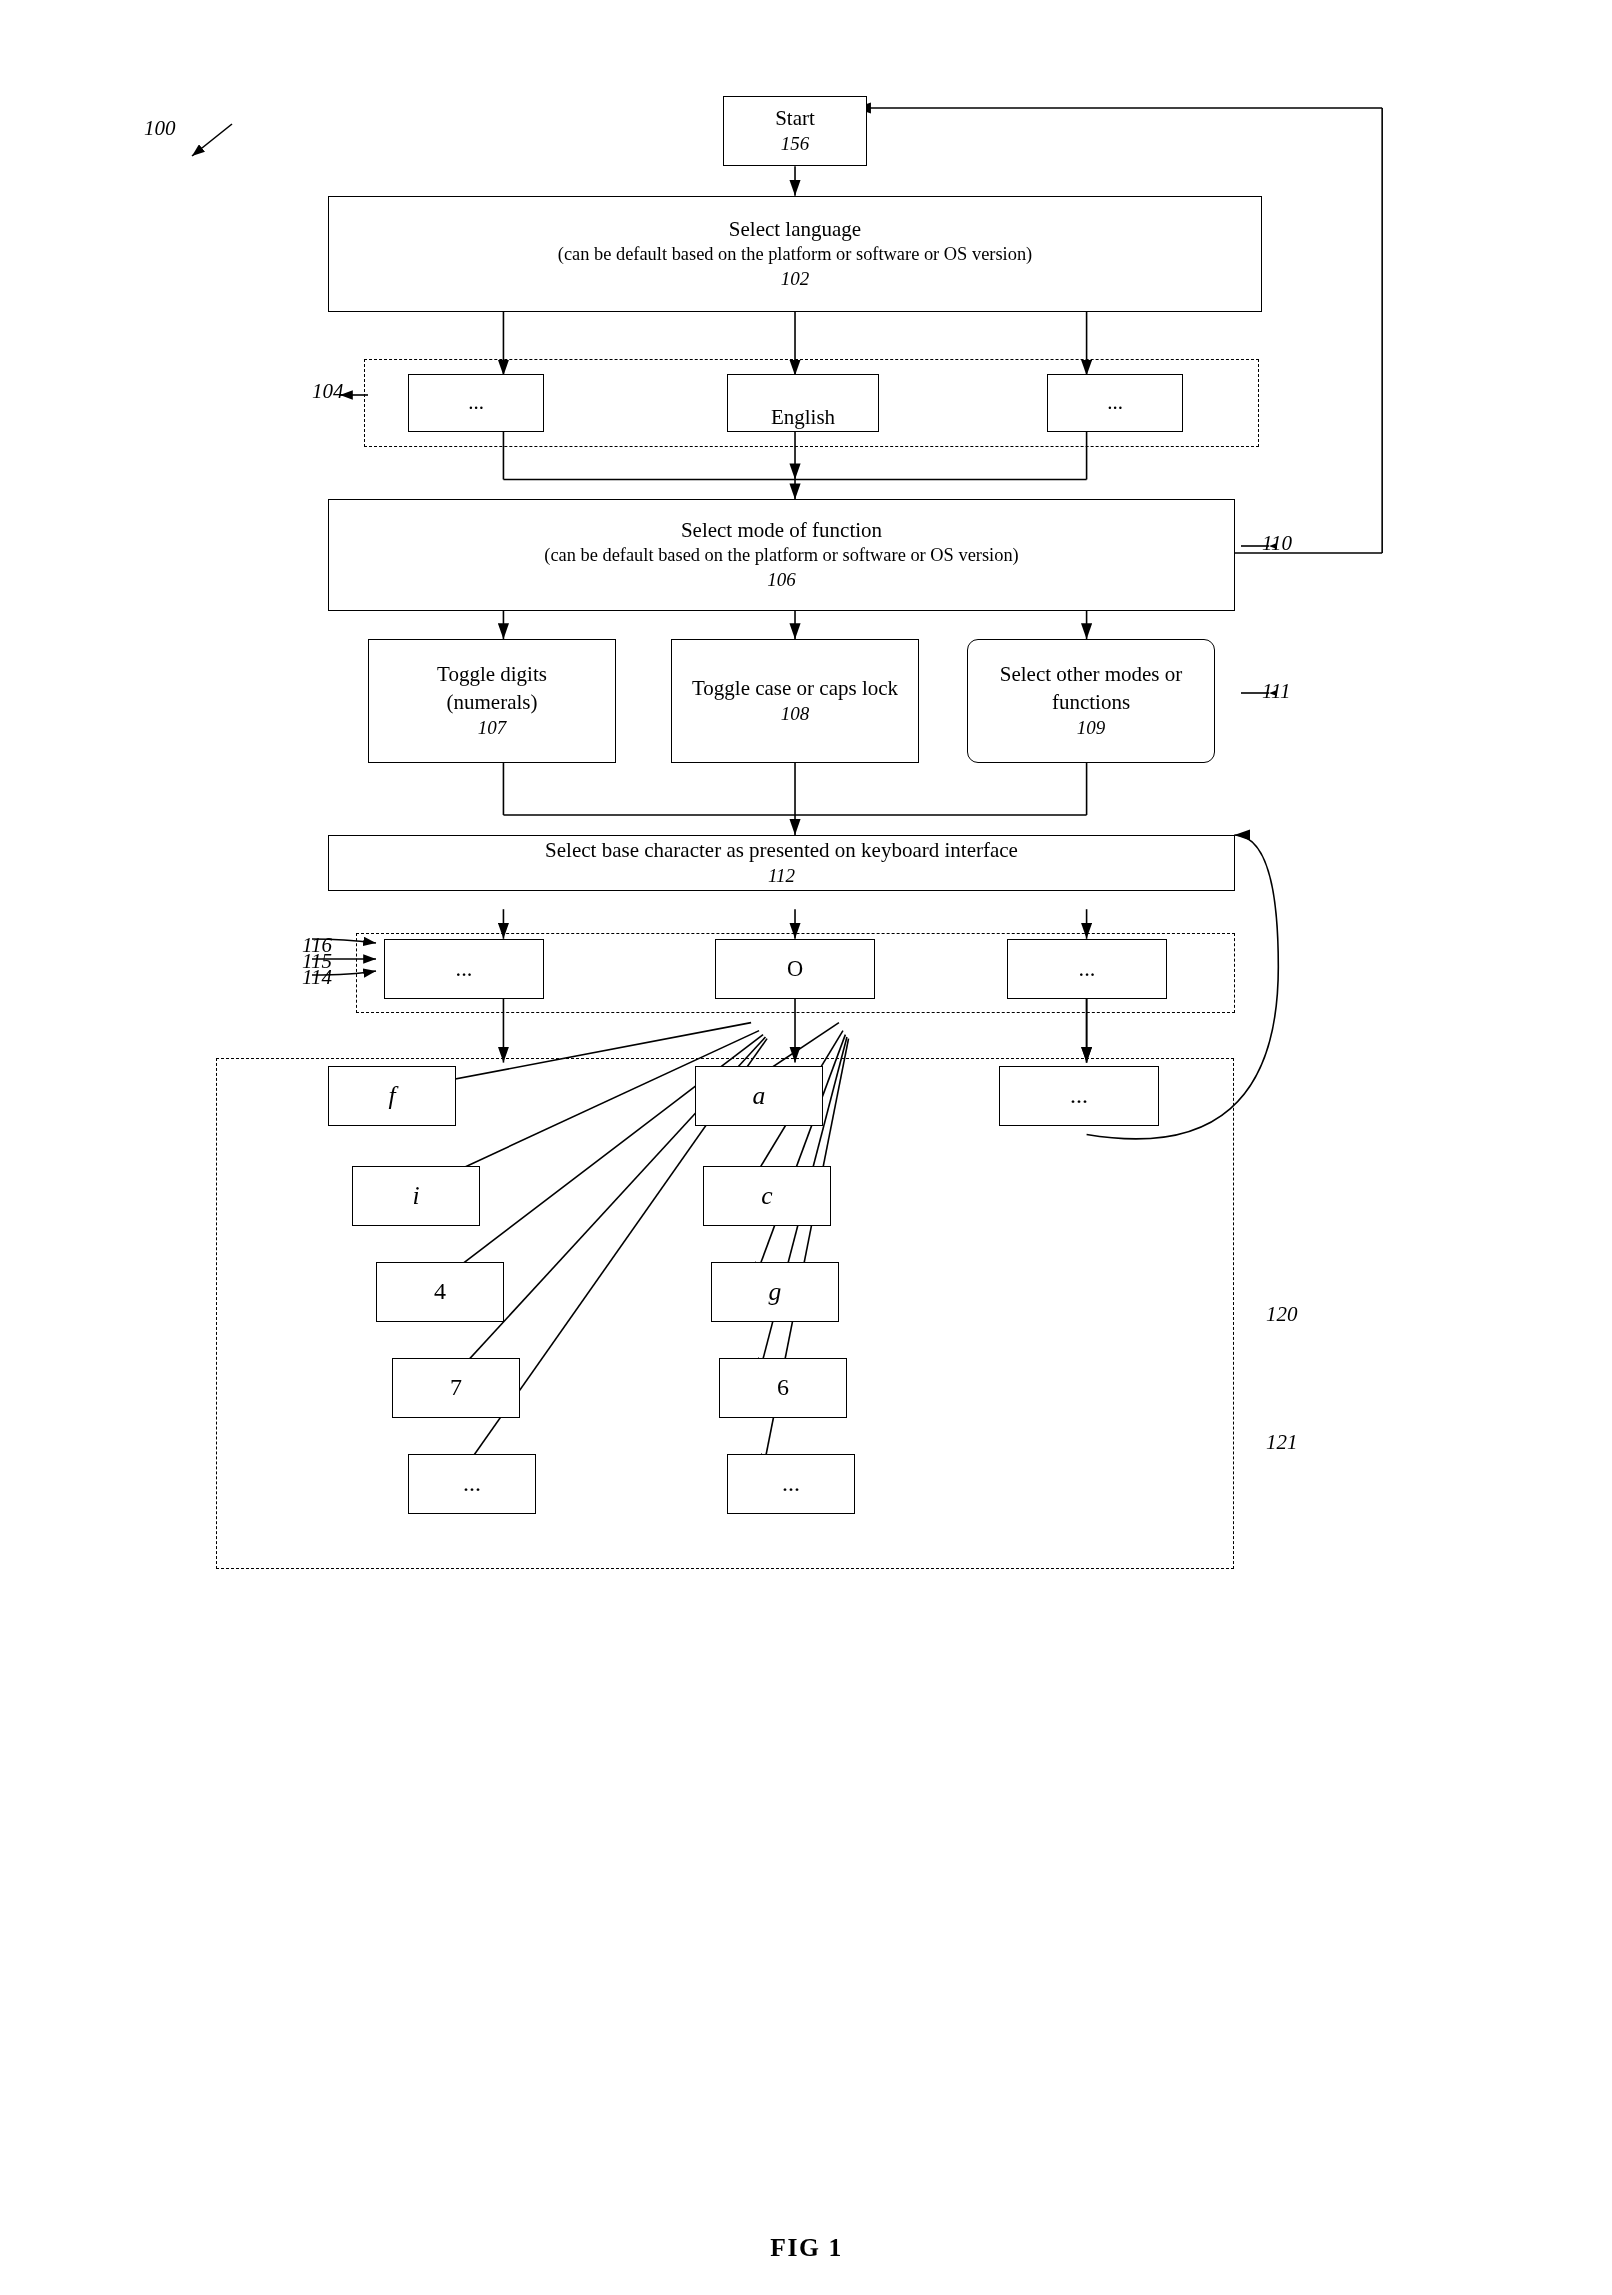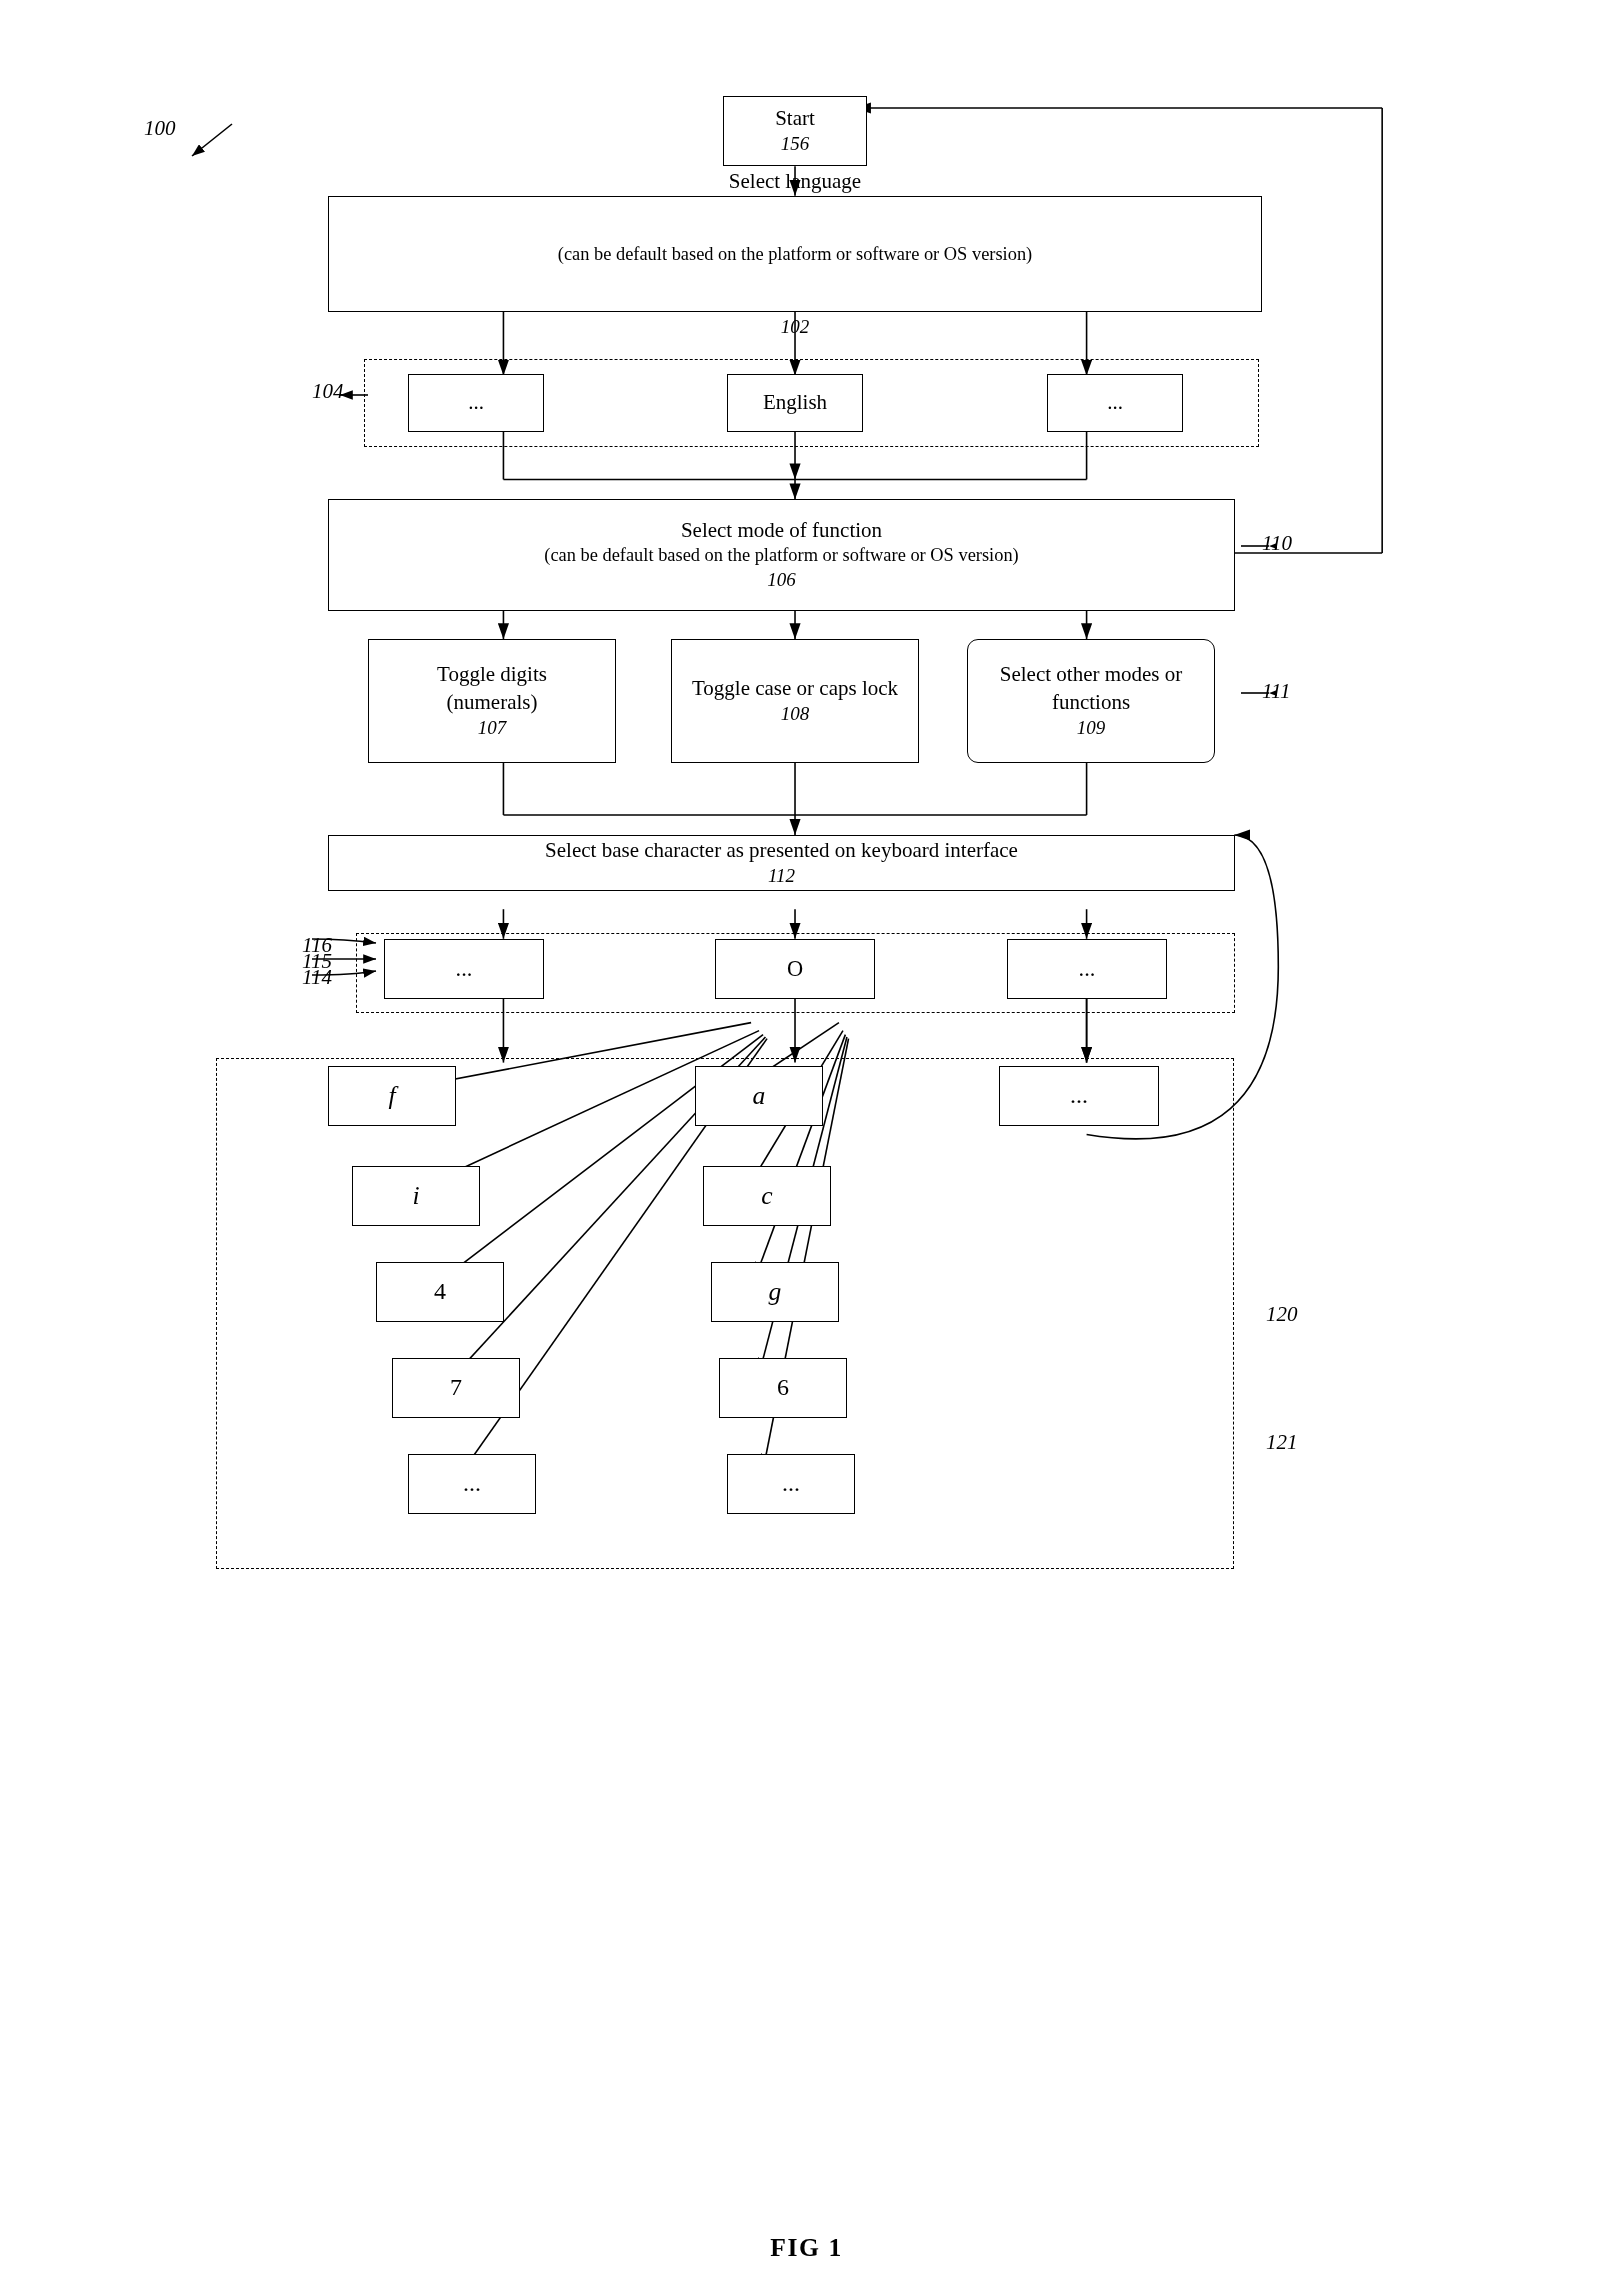--- a/index.html
+++ b/index.html
@@ -146,42 +146,42 @@
         <polygon points="0 0, 8 3, 0 6" fill="#000"></polygon>
       </marker>
     </defs>
   </svg>
 
   <div class="box" style="left:603px; top:48px; width:144px; height:70px;">
     <span>Start</span>
     <span class="box-italic">156</span>
   </div>
 
-  <div class="box" style="left:208px; top:148px; width:934px; height:116px; font-size:21px;gap:48px;">
+  <div class="box" style="left:208px; top:148px; width:934px; height:116px; font-size:21px;">
     <span>Select language</span>
     <span style="font-size:18.4px;">(can be default based on the platform or software or OS version)</span>
     <span class="box-italic">102</span>
   </div>
 
   <div class="dashed-box" style="left:244px; top:311px; width:895px; height:88px;">
   </div>
   <div class="label-ref" style="top:331px; left:192px;">104</div>
   <svg style="position:absolute;top:335px;left:216px;width:40px;height:24px;" viewBox="0 0 50 30" width="40" height="24">
     <line x1="40" y1="15" x2="5" y2="15" stroke="#000" stroke-width="2" marker-end="url(#arrowhead3)"></line>
     <defs>
       <marker id="arrowhead3" markerWidth="8" markerHeight="6" refX="8" refY="3" orient="auto">
         <polygon points="0 0, 8 3, 0 6" fill="#000"></polygon>
       </marker>
     </defs>
   </svg>
 
   <div class="box" style="left:288px; top:326px; width:136px; height:58px;">
     <span>...</span>
   </div>
-  <div class="box" style="left:607px; top:326px; width:136px; height:58px;">
+  <div class="box" style="left:607px; top:326px; width:152px; height:58px;justify-content:flex-end;">
     <span>English</span>
   </div>
   <div class="box" style="left:927px; top:326px; width:136px; height:58px;">
     <span>...</span>
   </div>
 
   <div class="box" style="left:208px; top:451px; width:907px; height:112px; font-size:21px;">
     <span>Select mode of function</span>
     <span style="font-size:18.4px;">(can be default based on the platform or software or OS version)</span>
     <span class="box-italic">106</span>

